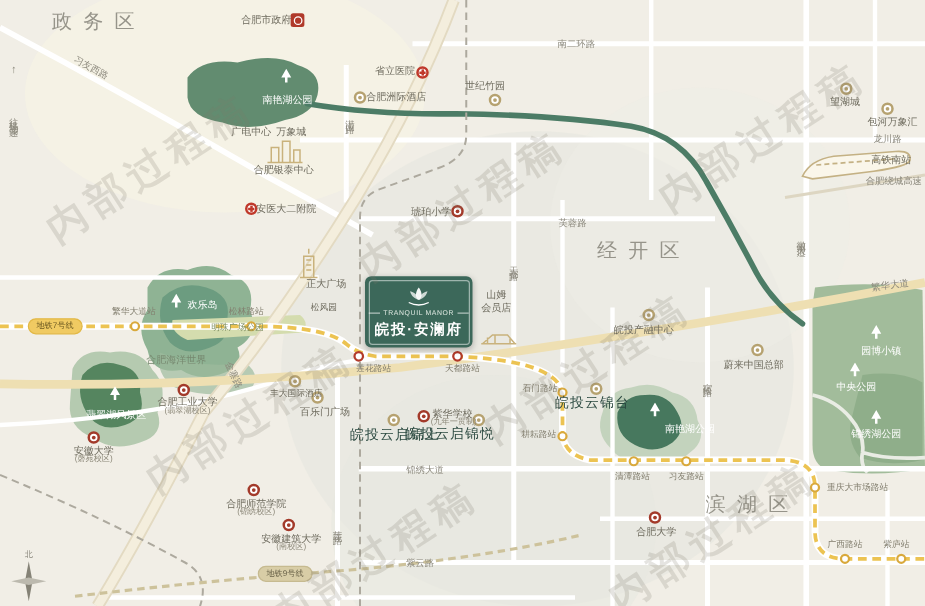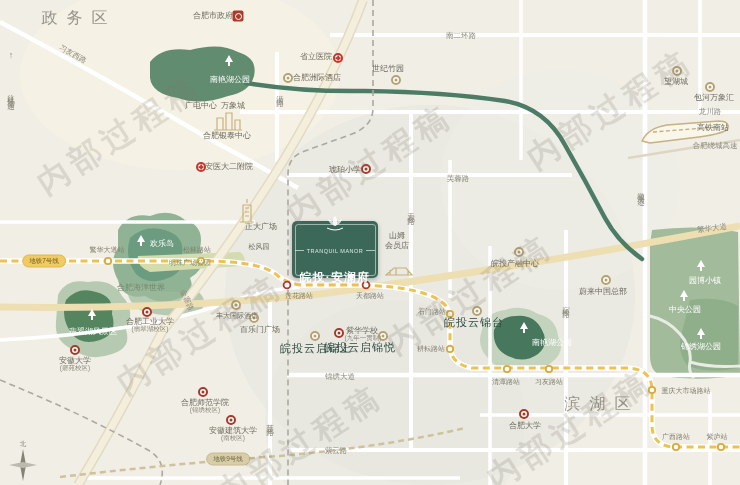--- a/index.html
+++ b/index.html
@@ -37,21 +37,21 @@
         background:#c0392b;transform:translate(-50%,-50%);}
   .ring.hosp::before{width:5px;height:1.6px;}
   .ring.hosp::after{width:1.6px;height:5px;}
   .gov-ic{position:absolute;width:11px;height:11px;background:#b03a2a;border-radius:2px;
         transform:translate(-50%,-50%);z-index:9;}
   .gov-ic::after{content:"";position:absolute;left:50%;top:50%;width:5px;height:5px;
         border:1px solid #fff;border-radius:50%;transform:translate(-50%,-50%);}
   .tree,.bldg{position:absolute;transform:translate(-50%,-50%);z-index:9;line-height:0;}
   .card{position:absolute;left:292px;top:221px;width:86px;height:57px;background:#3c685a;
         border-radius:5px;z-index:20;box-shadow:0 2px 5px rgba(0,0,0,.25);
-        display:flex;flex-direction:column;align-items:center;justify-content:center;gap:16px;}
+        display:flex;flex-direction:column;align-items:center;justify-content:center;gap:2px;}
   .card::after{content:"";position:absolute;inset:2.5px;border:1px solid rgba(255,255,255,.5);
         border-radius:3px;pointer-events:none;}
   .brandrow{display:flex;align-items:center;gap:3px;color:#dfe9e2;font-size:5.5px;letter-spacing:.5px;}
   .brandrow i{display:block;width:9px;height:1px;background:rgba(255,255,255,.6);}
   .cname{color:#fff;font-size:11.5px;font-weight:bold;letter-spacing:1.5px;}
   .compass{position:absolute;left:8px;top:448px;z-index:12;line-height:0;}
   .north{position:absolute;left:23px;top:444px;font-size:6.5px;color:#8a887d;z-index:12;
         transform:translate(-50%,-50%);}
   .arrow{position:absolute;font-size:9px;color:#8b887c;z-index:10;transform:translate(-50%,-50%);}
 </style>
@@ -141,20 +141,21 @@
       <circle cx="450" cy="349" r="3.2"></circle>
       <circle cx="507" cy="369" r="3.2"></circle>
       <circle cx="549" cy="369" r="3.2"></circle>
       <circle cx="652" cy="390" r="3.2"></circle>
       <circle cx="676" cy="447" r="3.2"></circle>
       <circle cx="721" cy="447" r="3.2"></circle>
     </g>
   </svg>
 
   <div class="lbl district" style="left:79px;top:18px">政务区</div>
+  <div class="lbl district" style="left:515px;top:201px">经开区</div>
   <div class="lbl district" style="left:602px;top:404px">滨湖区</div>
 
   <div class="lbl roadlbl" style="left:73px;top:54px;transform:translate(-50%,-50%) rotate(29deg)">习友西路</div>
   <div class="lbl roadlbl" style="left:461px;top:35px">南二环路</div>
   <div class="lbl roadlbl vert" style="left:280px;top:92px">潜山路</div>
   <div class="lbl roadlbl" style="left:458px;top:178px">芙蓉路</div>
   <div class="lbl roadlbl vert" style="left:411px;top:210px">天都路</div>
   <div class="lbl roadlbl vert" style="left:641px;top:190px">徽州大道</div>
   <div class="lbl roadlbl" style="left:712px;top:228px;transform:translate(-50%,-50%) rotate(-7deg)">繁华大道</div>
   <div class="lbl roadlbl" style="left:710px;top:111px">龙川路</div>

